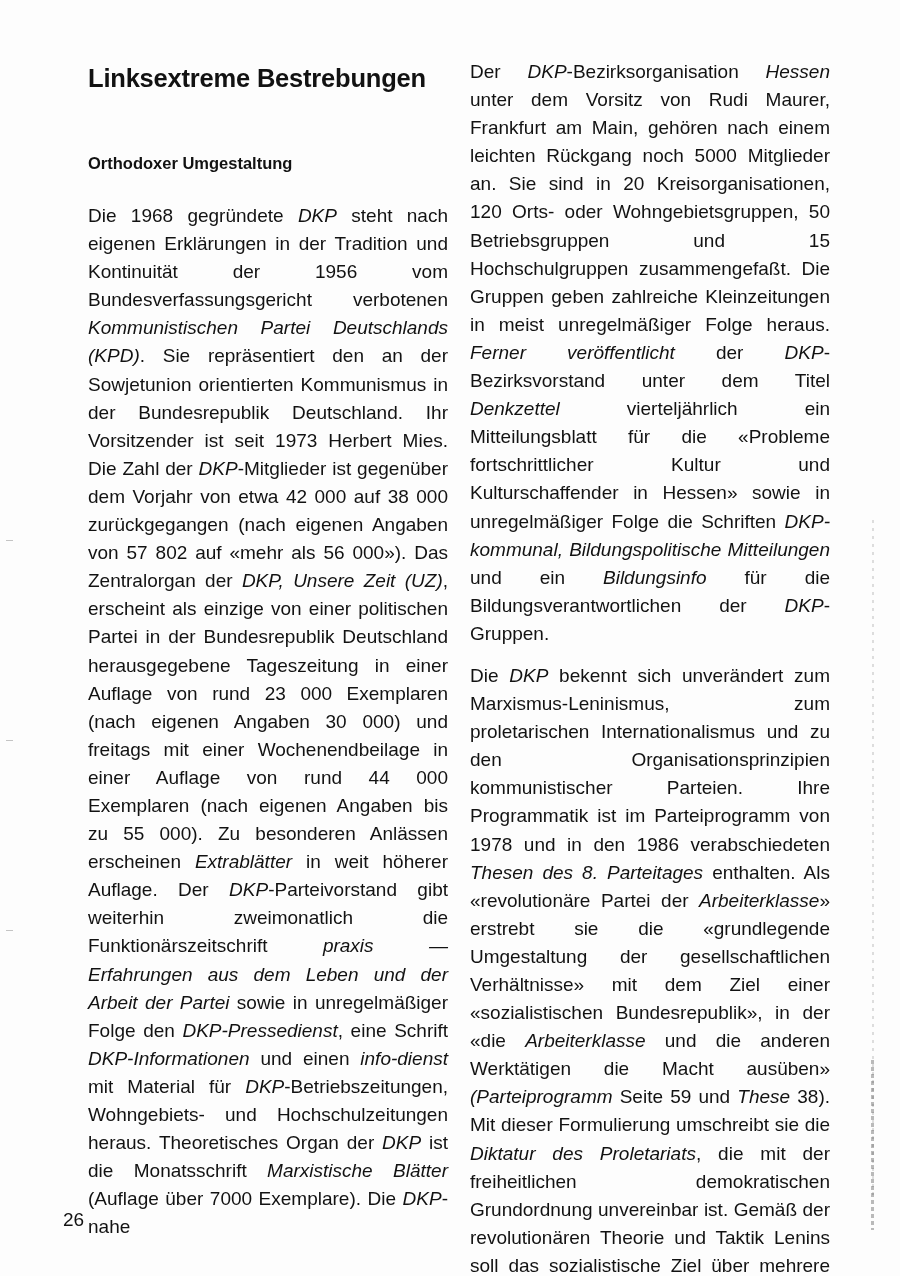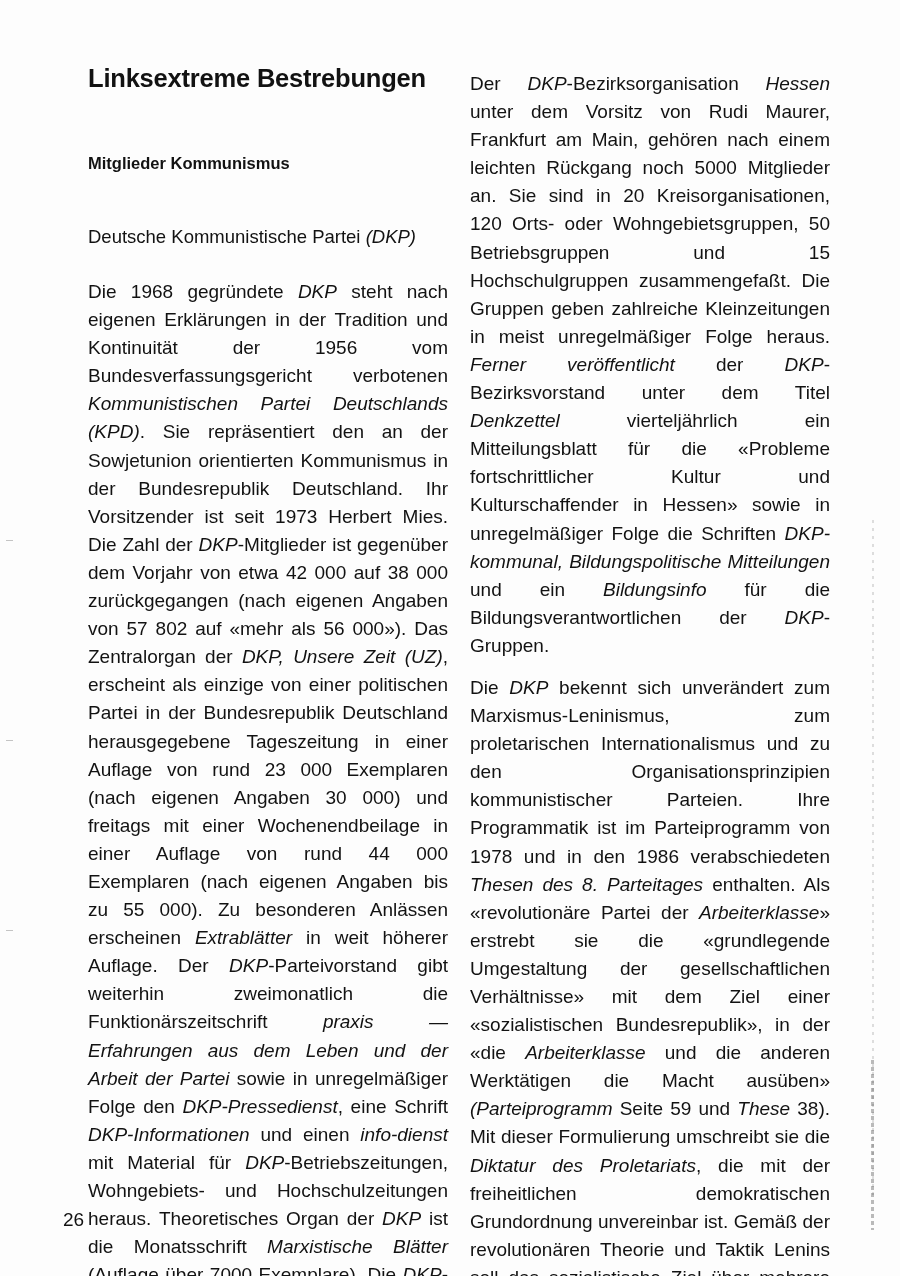--- a/index.html
+++ b/index.html
@@ -70,21 +70,21 @@
   p.body {
     font-size: 19px;
     line-height: 28.1px;
     margin: 0;
     text-align: justify;
     text-justify: inter-word;
     hyphens: manual;
     word-spacing: 0px;
   }
   p.body.first-left  { padding-top: 28px; }
-  p.body.first-right { padding-top: 0px; margin-top: 12px; }
+  p.body.first-right { padding-top: 0px; }
   p.body + p.body    { margin-top: 14px; }
 
   .body i, .body em {
     font-style: italic;
   }
 
   .page-number {
     position: absolute;
     left: 63px;
     top: 1208px;
@@ -144,25 +144,22 @@
   <div class="scan-streak2"></div>
   <div class="edge-tick" style="top:540px;"></div>
   <div class="edge-tick" style="top:740px;"></div>
   <div class="edge-tick" style="top:930px;"></div>
 
   <div class="columns">
 
     <div class="col col-left">
       <h1 class="doc-title">Linksextreme Bestrebungen</h1>
 
-      <h2 class="sub-head">Mitglieder Kommunismus</h2>
+      <h2 class="sub-head">Orthodoxer Umgestaltung</h2>
 
-      <div class="lead-line">
-        <span>Deutsche Kommunistische Partei </span><i>(DKP)</i>
-      </div>
 
       <p class="body first-left"><span>Die 1968 gegründete </span><i>DKP</i><span> steht nach eigenen Erklärungen in der Tradition und Kontinuität der 1956 vom Bundesverfassungsgericht verbotenen </span><i>Kommunistischen Partei Deutschlands (KPD)</i><span>. Sie repräsentiert den an der Sowjetunion orientierten Kommunismus in der Bundesrepublik Deutschland. Ihr Vorsitzender ist seit 1973 Herbert Mies. Die Zahl der </span><i>DKP</i><span>-Mitglieder ist gegenüber dem Vorjahr von etwa 42 000 auf 38 000 zurückgegangen (nach eigenen Angaben von 57 802 auf «mehr als 56 000»). Das Zentralorgan der </span><i>DKP, Unsere Zeit (UZ)</i><span>, erscheint als einzige von einer politischen Partei in der Bundesrepublik Deutschland herausgegebene Tageszeitung in einer Auflage von rund 23 000 Exemplaren (nach eigenen Angaben 30 000) und freitags mit einer Wochenendbeilage in einer Auflage von rund 44 000 Exemplaren (nach eigenen Angaben bis zu 55 000). Zu besonderen Anlässen erscheinen </span><i>Extrablätter</i><span> in weit höherer Auflage. Der </span><i>DKP</i><span>-Parteivorstand gibt weiterhin zweimonatlich die Funktionärszeitschrift </span><i>praxis — Erfahrungen aus dem Leben und der Arbeit der Partei</i><span> sowie in unregelmäßiger Folge den </span><i>DKP-Pressedienst</i><span>, eine Schrift </span><i>DKP-Informationen</i><span> und einen </span><i>info-dienst</i><span> mit Material für </span><i>DKP</i><span>-Betriebszeitungen, Wohngebiets- und Hochschulzeitungen heraus. Theoretisches Organ der </span><i>DKP</i><span> ist die Monatsschrift </span><i>Marxistische Blätter</i><span> (Auflage über 7000 Exemplare). Die </span><i>DKP</i><span>-nahe </span></p>
     </div>
 
     <div class="col col-right">
       <p class="body first-right"><span>Der </span><i>DKP</i><span>-Bezirksorganisation </span><i>Hessen</i><span> unter dem Vorsitz von Rudi Maurer, Frankfurt am Main, gehören nach einem leichten Rückgang noch 5000 Mitglieder an. Sie sind in 20 Kreisorganisationen, 120 Orts- oder Wohngebietsgruppen, 50 Betriebsgruppen und 15 Hochschulgruppen zusammengefaßt. Die Gruppen geben zahlreiche Kleinzeitungen in meist unregelmäßiger Folge heraus. </span><i>Ferner veröffentlicht</i><span> der </span><i>DKP</i><span>-Bezirksvorstand unter dem Titel </span><i>Denkzettel</i><span> vierteljährlich ein Mitteilungsblatt für die «Probleme fortschrittlicher Kultur und Kulturschaffender in Hessen» sowie in unregelmäßiger Folge die Schriften </span><i>DKP-kommunal, Bildungspolitische Mitteilungen</i><span> und ein </span><i>Bildungsinfo</i><span> für die Bildungsverantwortlichen der </span><i>DKP</i><span>-Gruppen.</span></p>
 
       <p class="body"><span>Die </span><i>DKP</i><span> bekennt sich unverändert zum Marxismus-Leninismus, zum proletarischen Internationalismus und zu den Organisationsprinzipien kommunistischer Parteien. Ihre Programmatik ist im Parteiprogramm von 1978 und in den 1986 verabschiedeten </span><i>Thesen des 8. Parteitages</i><span> enthalten. Als «revolutionäre Partei der </span><i>Arbeiterklasse</i><span>» erstrebt sie die «grundlegende Umgestaltung der gesellschaftlichen Verhältnisse» mit dem Ziel einer «sozialistischen Bundesrepublik», in der «die </span><i>Arbeiterklasse</i><span> und die anderen Werktätigen die Macht ausüben» </span><i>(Parteiprogramm</i><span> Seite 59 und </span><i>These</i><span> 38). Mit dieser Formulierung umschreibt sie die </span><i>Diktatur des Proletariats</i><span>, die mit der freiheitlichen demokratischen Grundordnung unvereinbar ist. Gemäß der revolutionären Theorie und Taktik Lenins soll das sozialistische Ziel über mehrere Etappen erreicht werden. Als erstes will die </span></p>
     </div>
 

